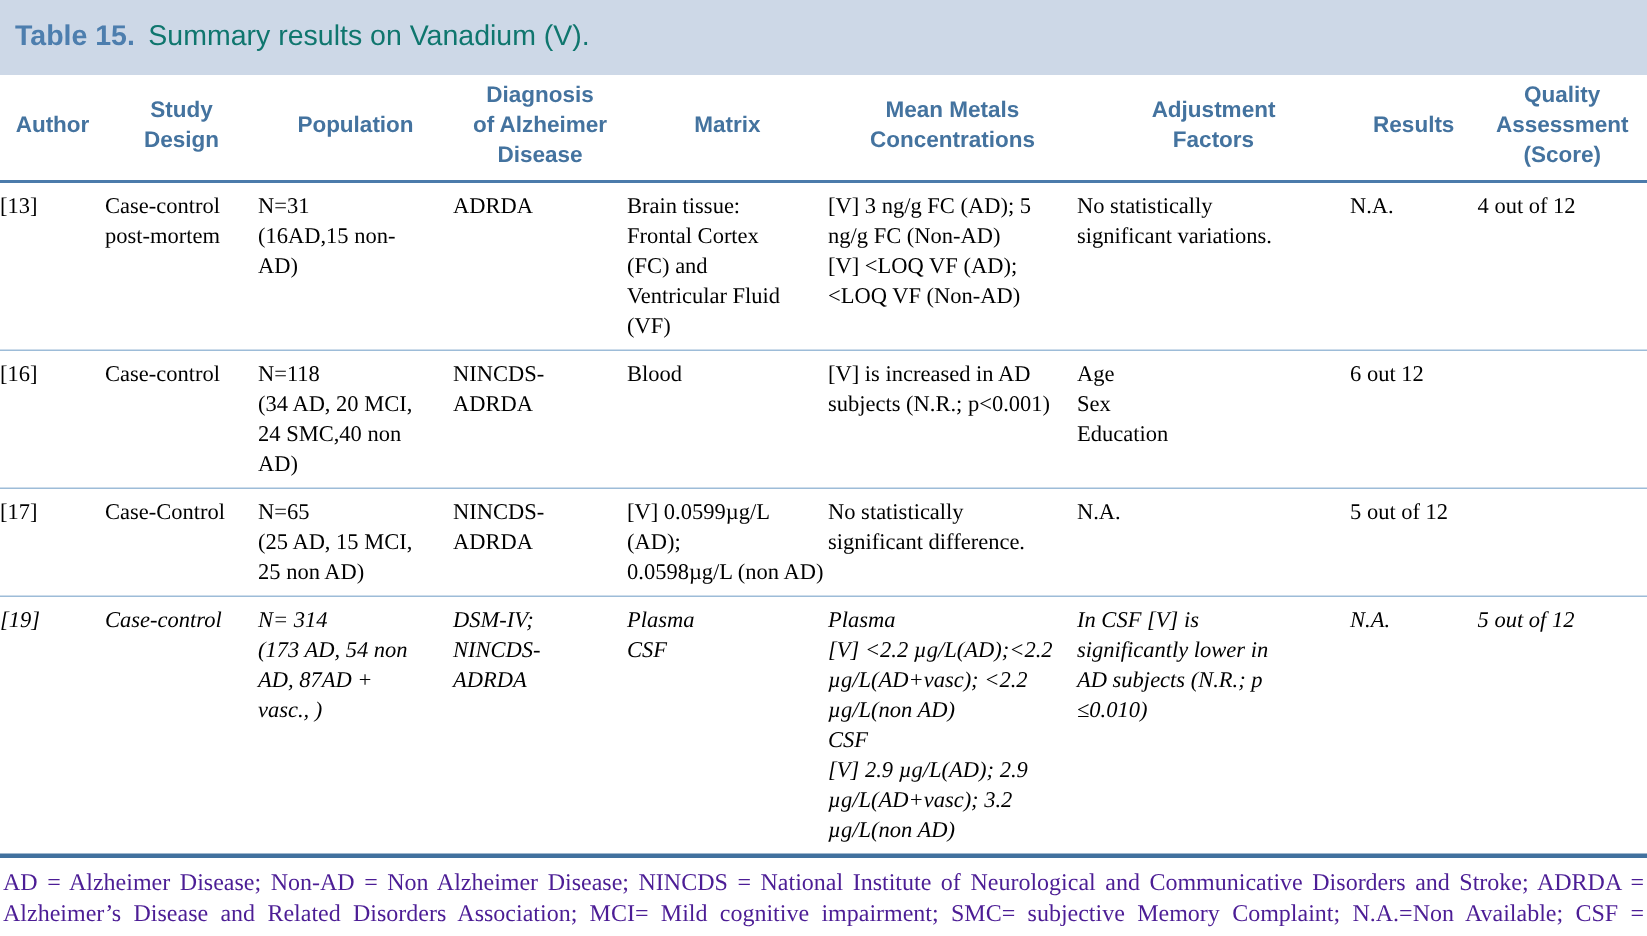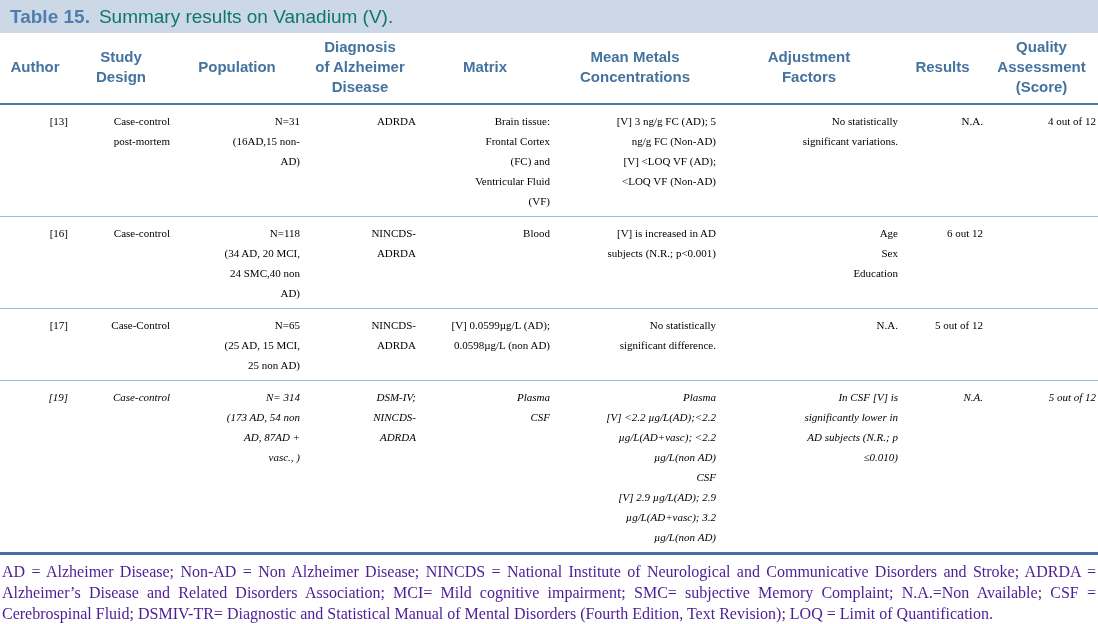--- a/index.html
+++ b/index.html
@@ -9,21 +9,21 @@
   }
   .page {
     position: relative;
     width: 1098px;
     height: 624px;
     overflow: hidden;
     background: #ffffff;
     font-family: "Liberation Serif", serif;
   }
   .title-bar {
-    height: 33px;
+    height: 50px;
     background: var(--title-bar-bg, #cdd8e7);
     display: flex;
     align-items: center;
     padding-left: 10px;
     box-sizing: border-box;
     font-family: "Liberation Sans", sans-serif;
     font-size: 19px;
   }
   .title-label {
     color: var(--accent, #4d7eae);
@@ -55,26 +55,26 @@
     white-space: pre-line;
   }
   .body-row {
     border-bottom: 1px solid var(--divider, #9dbcd8);
   }
   .body-row:last-child {
     border-bottom: none;
     font-style: italic;
   }
   .bcell {
-    text-align: right;
+    text-align: left;
     color: #000000;
     font-family: "Liberation Serif", serif;
-    font-size: 11px;
+    font-size: 15px;
     line-height: 20px;
-    padding: 6px 2px 5px 16px;
+    padding: 6px 2px 5px 0;
     white-space: pre-line;
   }
   .bottom-rule {
     height: 3px;
     background: var(--rule-dark, #41719e);
     width: 1098px;
   }
   .footnote {
     margin-top: 6px;
     padding: 0 2px;

